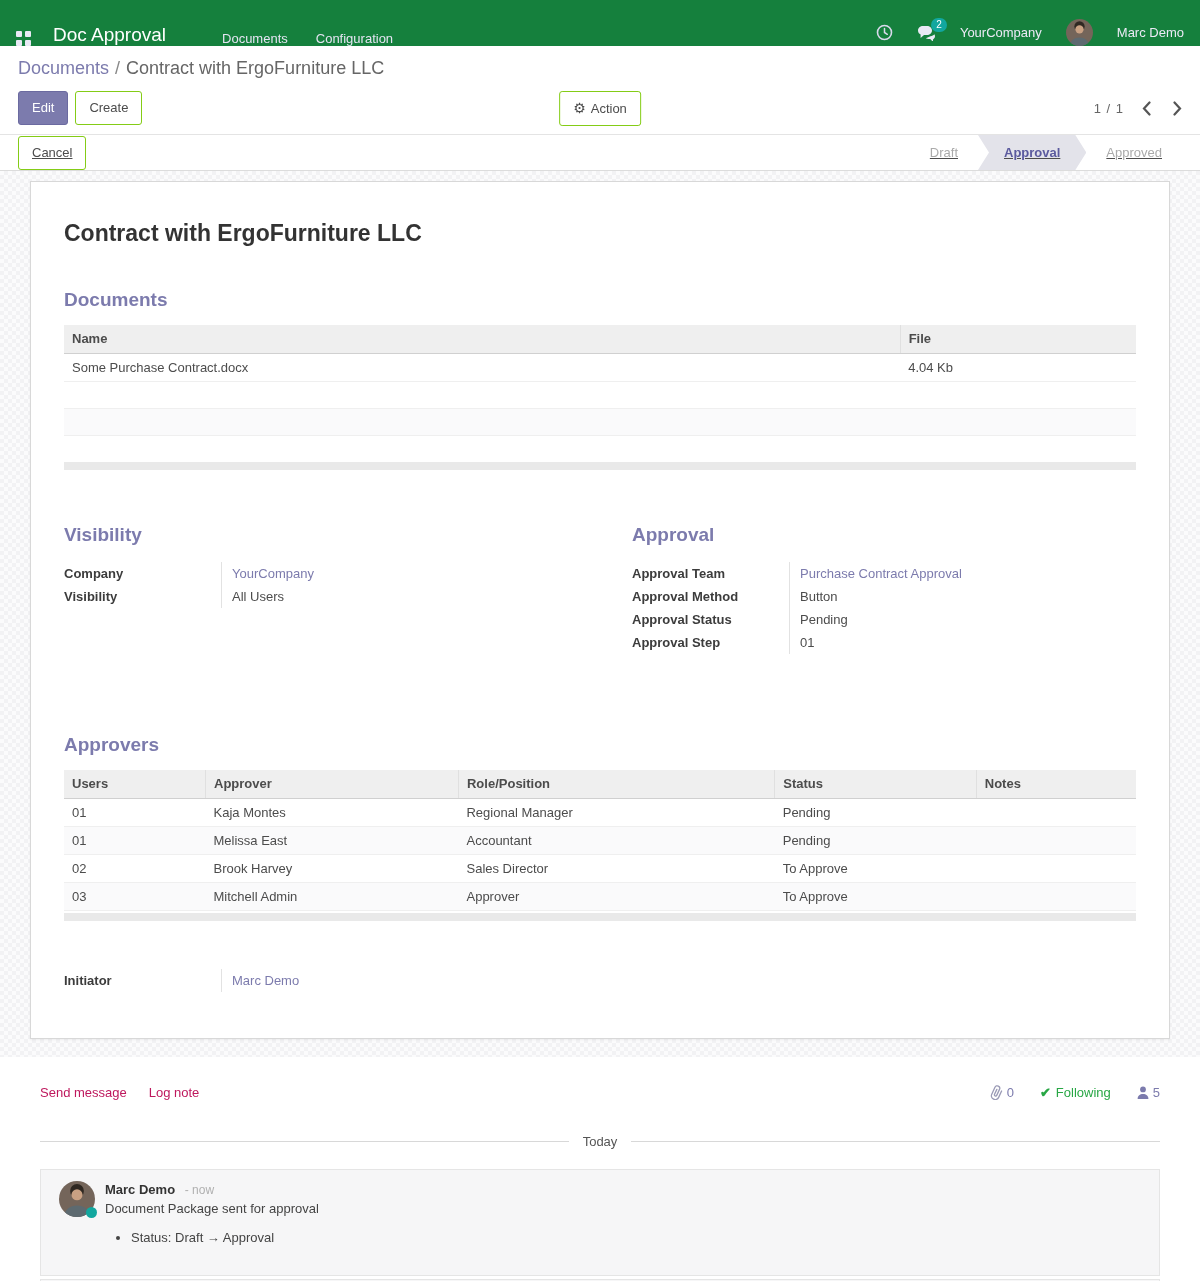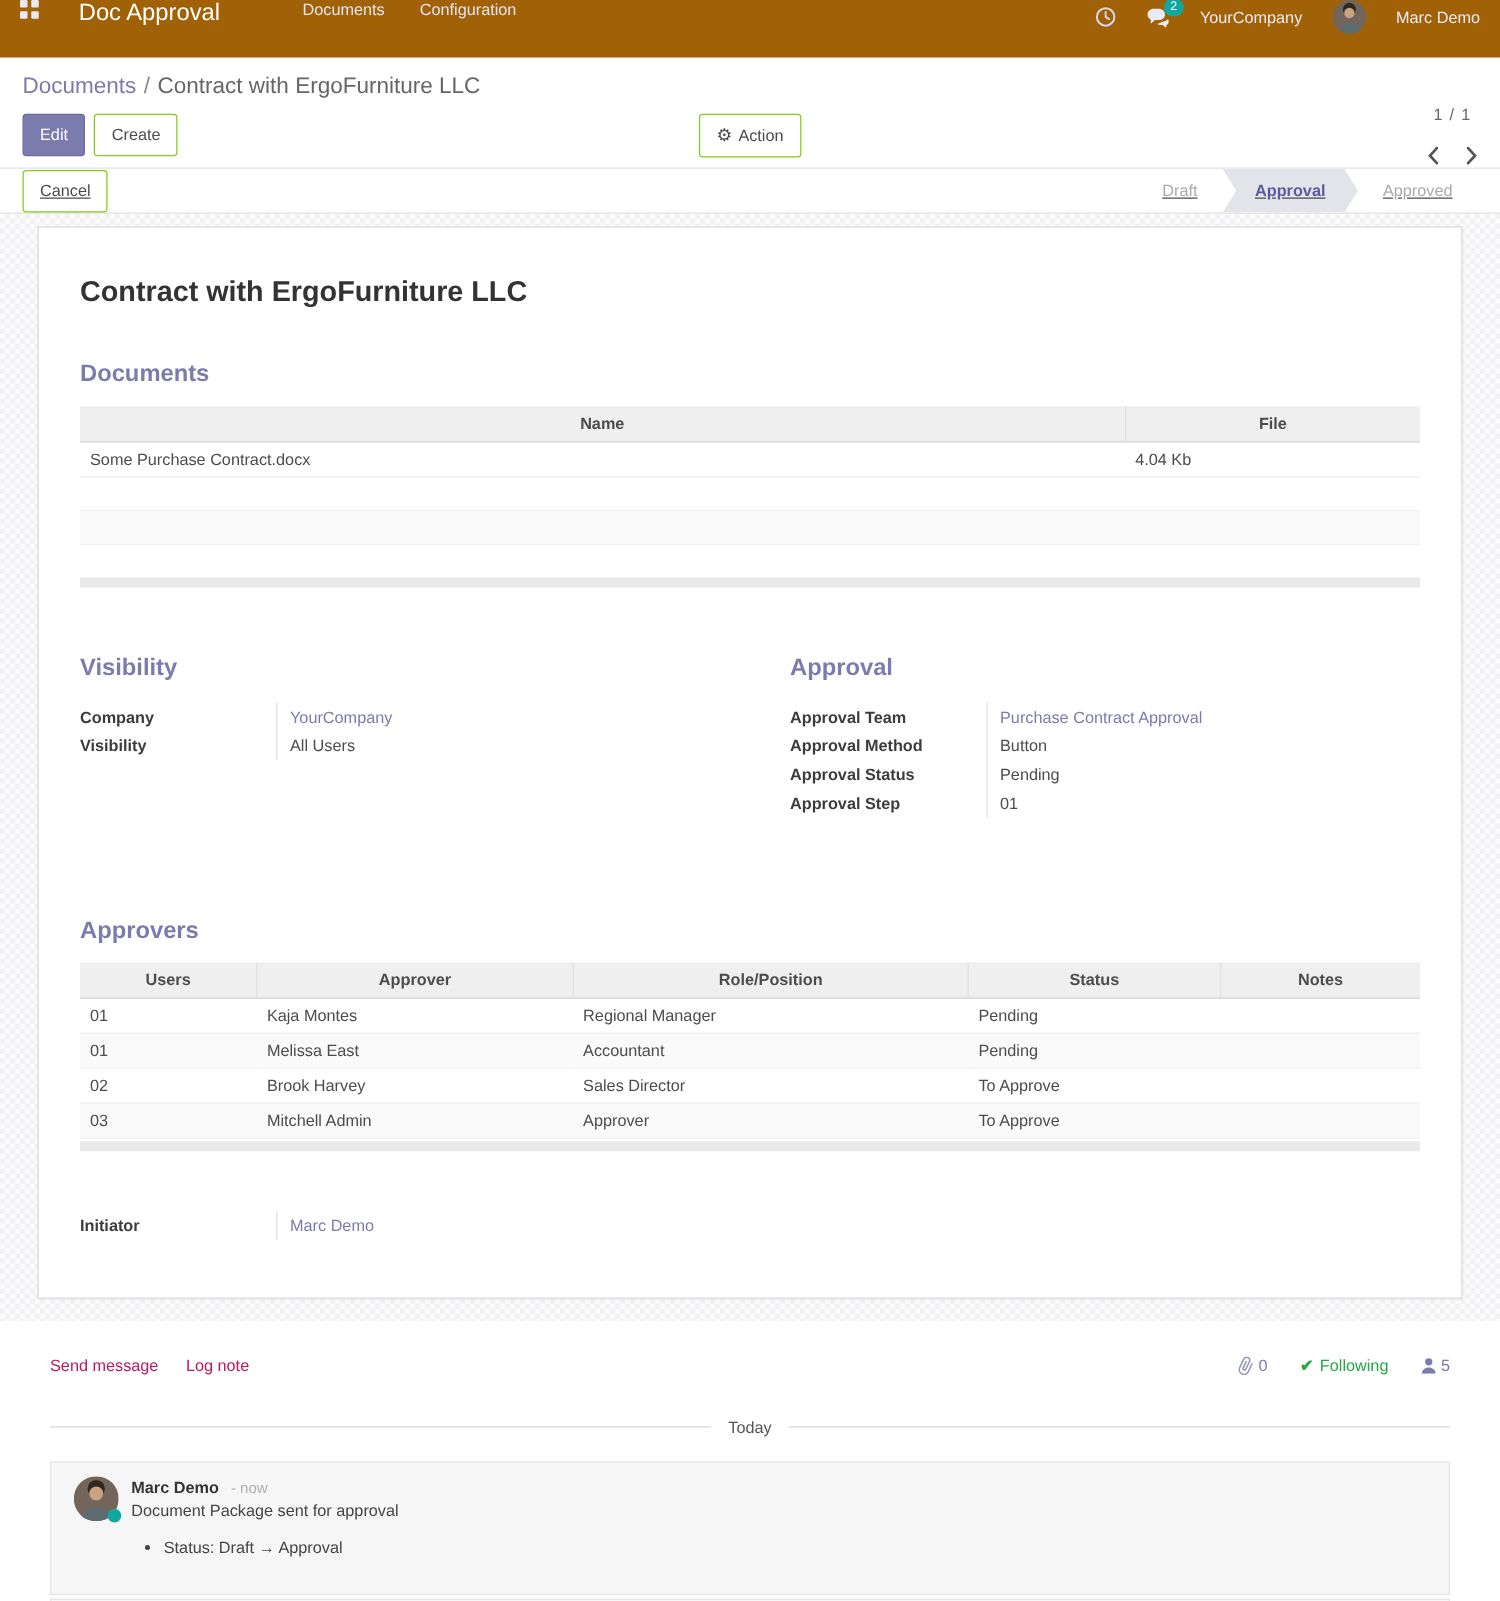--- a/index.html
+++ b/index.html
@@ -1,19 +1,19 @@
 <!DOCTYPE html>
 <html><head>
 <meta charset="utf-8">
 <style>
   * { margin:0; padding:0; box-sizing:border-box; }
   html,body { width:1200px; background:#fff; font-family:"Liberation Sans", sans-serif; font-size:13px; color:#4c4c4c; }
 
   
-  .navbar { height:46px; background:#a16207; display:flex; align-items:flex-start; color:#fff; padding:0 16px;gap:10px; }
+  .navbar { height:46px; background:#15803d; display:flex; align-items:flex-end; color:#fff; padding:0 16px; }
   .apps-icon { width:15px; height:15px; display:grid; grid-template-columns:6px 6px; grid-template-rows:6px 6px; gap:3px; margin-right:22px; cursor:pointer; }
   .apps-icon span { background:#e9e9f5; border-radius:1px; }
   .nav-title { font-size:19px; font-weight:400; color:#fff; margin-right:56px; cursor:pointer; }
   .nav-menu { display:flex; gap:28px; }
   .nav-menu .item { color:#e4e4f2; font-size:13px; cursor:pointer; }
   .nav-right { margin-left:auto; display:flex; align-items:center; gap:24px; }
   .nav-ico { position:relative; display:inline-flex; cursor:pointer; }
   .badge { position:absolute; top:-7px; right:-11px; background:#12a79f; color:#fff; font-size:10px; line-height:14px; min-width:16px; text-align:center; border-radius:8px; padding:0 3px; }
   .nav-company, .nav-user { color:#eceaf6; font-size:13px; cursor:pointer; }
   .avatar-sm { width:27px; height:27px; border-radius:50%; overflow:hidden; flex:0 0 auto; }
@@ -23,40 +23,40 @@
   .breadcrumb { font-size:18px; color:#777; margin-bottom:13px; }
   .breadcrumb .link { color:#7c7bad; cursor:pointer; }
   .breadcrumb .sep { color:#888; padding:0 6px; }
   .breadcrumb .current { color:#666; }
   .cp-row { display:flex; align-items:center; position:relative; height:32px; }
   .btn { display:inline-block; border:1px solid #84cc16; background:#fff; color:#4c4c4c; border-radius:3px; padding:8px 13px; font-size:13px; cursor:pointer; line-height:16px; }
   .btn-primary { background:#7c7bad; border-color:#6b6aa0; color:#fff; }
   .btn + .btn { margin-left:7px; }
   .cp-center { position:absolute; left:50%; transform:translateX(-50%); }
   .gear { font-size:14px; margin-right:5px; }
-  .pager { margin-left:auto; display:flex; align-items:center; gap:18px; color:#666;flex-direction:column; }
+  .pager { margin-left:auto; display:flex; align-items:center; gap:18px; color:#666; }
   .pager-val { font-size:13px; letter-spacing:1px; }
   .pager-arrows { display:flex; gap:22px; }
   .pager-arrows svg { cursor:pointer; }
 
   
   .statusbar { border-top:1px solid #e4e4e4; border-bottom:1px solid #dcdcdc; height:37px; display:flex; align-items:center; padding:0 18px; background:#fff;text-decoration:underline; }
   .stages { margin-left:auto; display:flex; align-items:stretch; height:100%; }
   .stage { display:flex; align-items:center; padding:0 20px; color:#aaa; font-size:13px; cursor:pointer; }
   .stage.active { background:#e3e3ea; color:#5b5a9e; font-weight:bold; padding:0 26px;
     clip-path:polygon(0 0, calc(100% - 11px) 0, 100% 50%, calc(100% - 11px) 100%, 0 100%, 11px 50%); }
 
   
   .form-bg { background:conic-gradient(#f2f2f4 25%, #fbfbfc 0 50%, #f2f2f4 0 75%, #fbfbfc 0); background-size:8px 8px; padding:10px 30px 18px 30px; }
   .sheet { background:#fff; border:1px solid #d8d8d8; box-shadow:0 1px 2px rgba(0,0,0,.06); min-height:772px; padding:38px 33px 46px 33px; }
   .sheet-title { font-size:23px; font-weight:bold; color:#333; margin-bottom:42px; }
   .section-title { font-size:19px; font-weight:bold; color:#7c7bad; margin-bottom:14px; }
 
   table.o-list { width:100%; border-collapse:collapse; font-size:13px; }
-  table.o-list th { background:#efefef; color:#4c4c4c; font-weight:bold; text-align:center; padding:6px 8px; border-bottom:1px solid #d0d0d0; border-right:1px solid #e0e0e0; height:28px; }
+  table.o-list th { background:#efefef; color:#4c4c4c; font-weight:bold; text-align:left; padding:6px 8px; border-bottom:1px solid #d0d0d0; border-right:1px solid #e0e0e0; height:28px; }
   table.o-list th:last-child { border-right:none; }
   table.o-list td { padding:6px 8px; border-bottom:1px solid #efefef; height:27px; color:#4c4c4c; }
   table.o-list tr.data-row { cursor:pointer; }
   table.o-list tr.stripe td { background:#fafafb; }
   .list-footer { height:8px; background:#e9e9e9; margin-top:0; }
   .doc-table-wrap { margin-bottom:54px; }
 
   
   .groups { display:grid; grid-template-columns:1fr 1fr; column-gap:64px; margin-bottom:80px; }
   .group-col .section-title { margin-bottom:16px; }

